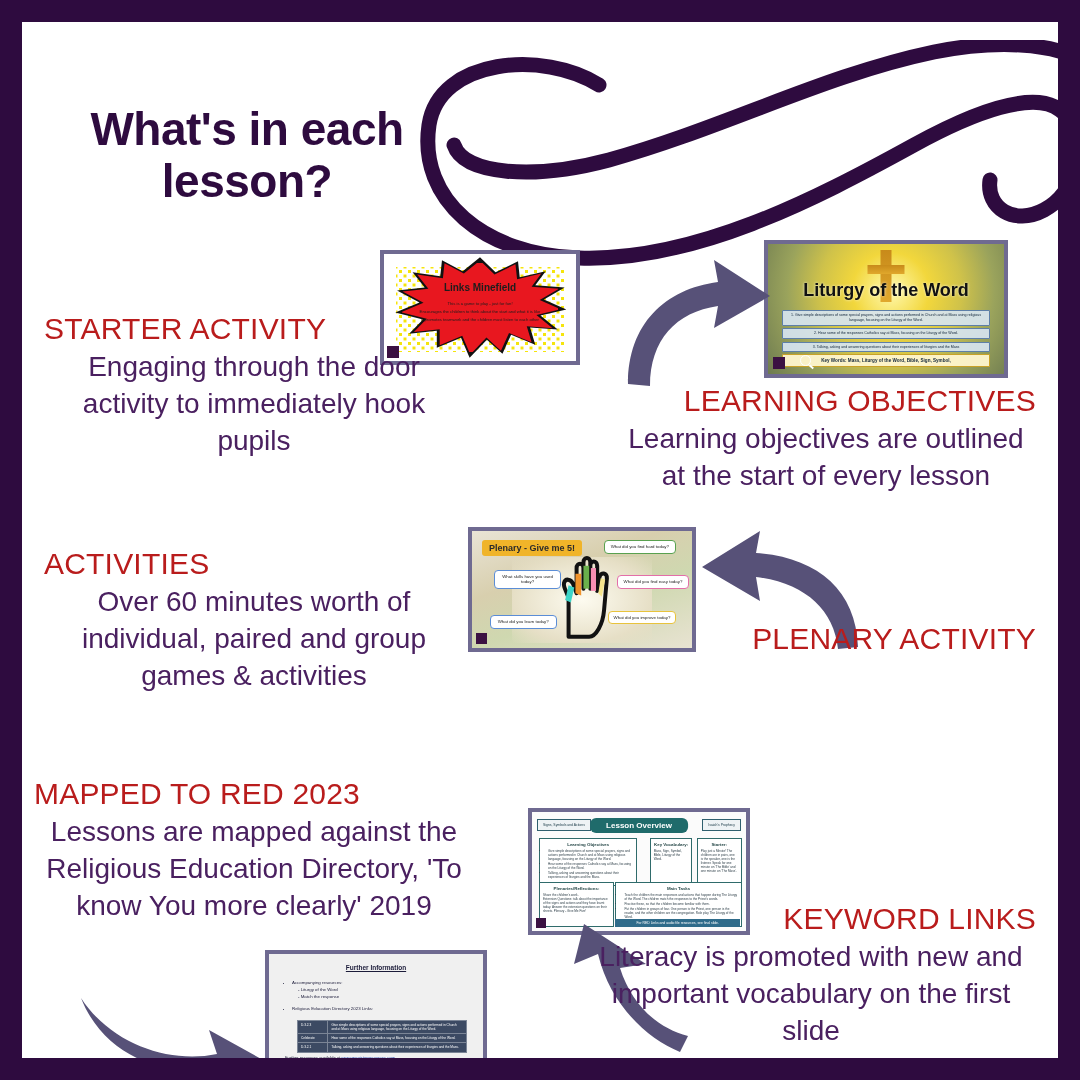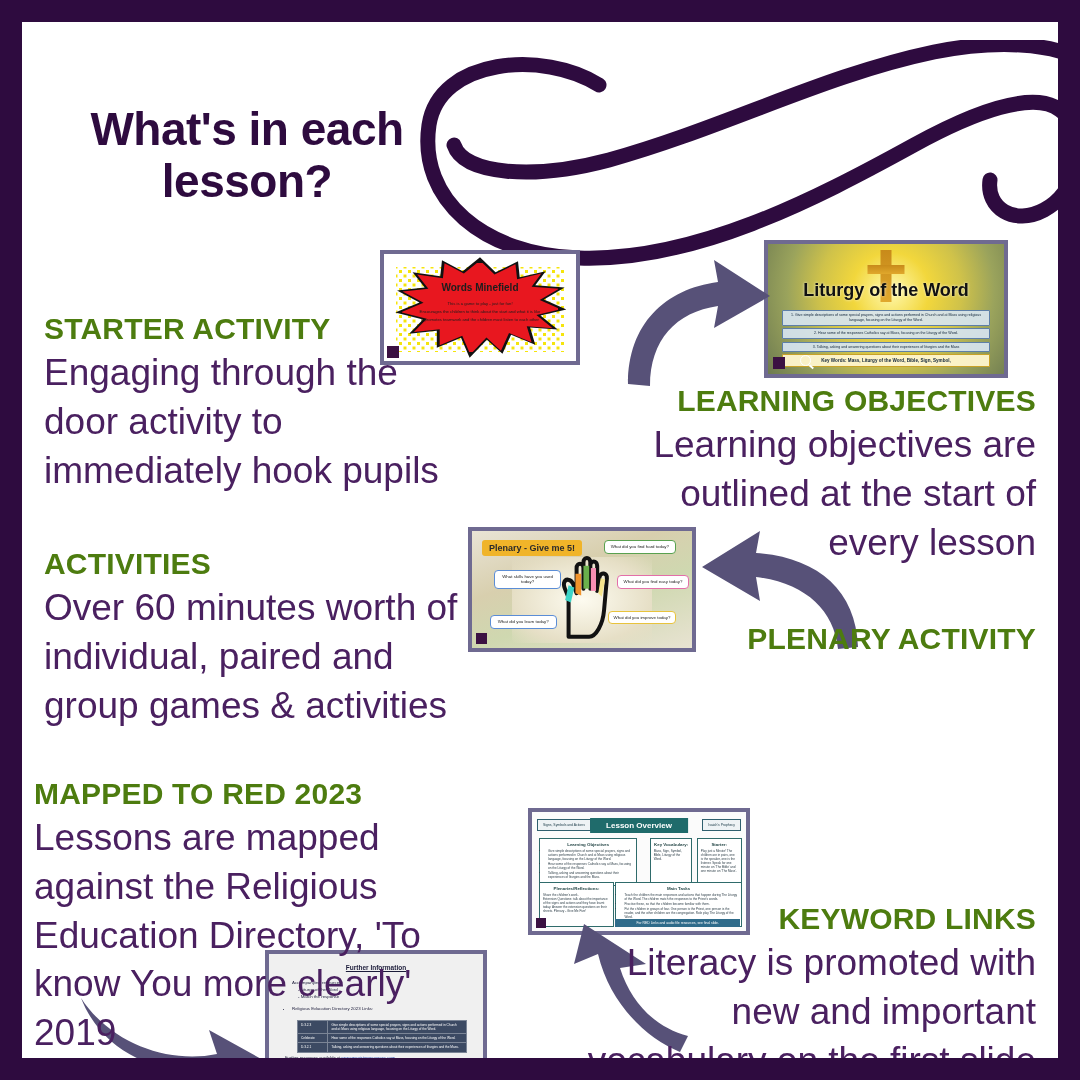--- a/index.html
+++ b/index.html
@@ -28,25 +28,25 @@
     font-size:46px;line-height:1.12;font-weight:700;
     color:#2e0b3f;text-align:center;letter-spacing:-.5px;margin-top:42px;
   }
 
   
   .swirl{position:absolute;left:372px;top:18px;width:700px;height:240px;pointer-events:none;}
 
   
   .block{position:absolute;color:#3b0a4e;}
   .block .h{
-    font-weight:700;font-size:30px;letter-spacing:.2px;
-    color:#4d7c0f;margin:0 0 4px 0;line-height:1.1;
+    font-weight:400;font-size:30px;letter-spacing:.2px;
+    color:#b91c1c;margin:0 0 4px 0;line-height:1.1;
   }
   .block .p{
-    font-size:37px;line-height:1.32;color:#4a2060;margin:0;font-weight:400;
+    font-size:28px;line-height:1.32;color:#4a2060;margin:0;font-weight:400;text-align:center;
   }
   .left{text-align:left;}
   .right{text-align:right;}
 
   #blk-starter{left:22px;top:290px;width:420px;}
   #blk-activities{left:22px;top:525px;width:420px;}
   #blk-mapped{left:12px;top:755px;width:440px;}
   #blk-objectives{right:22px;top:362px;width:420px;}
   #blk-plenary{right:22px;top:600px;width:420px;}
   #blk-keyword{right:22px;top:880px;width:450px;}
@@ -167,21 +167,21 @@
   .bub.b4{left:62%;top:68%;width:26%;}
   .bub.b5{left:8%;top:72%;width:26%;}
   .pl-logo{position:absolute;left:4px;bottom:4px;width:11px;height:11px;background:#3b1142;}
 
   
   #slide-overview{left:506px;top:786px;width:222px;height:127px;}
   .ov-bg{position:absolute;inset:0;background:#fbfbfb;}
   .ov-title{
     position:absolute;left:50%;transform:translateX(-50%);top:6px;
     background:#1f6b6b;color:#fff;font-size:8px;font-weight:600;
-    padding:3px 16px;border-radius:0;white-space:nowrap;
+    padding:3px 16px;border-radius:6px;white-space:nowrap;
   }
   .ov-chip{
     position:absolute;top:7px;background:#eef3f5;border:1px solid #2f5f6e;
     font-size:3.4px;color:#22414d;padding:3px 5px;white-space:nowrap;
   }
   .ov-chip.l{left:5px;}
   .ov-chip.r{right:5px;}
   .ov-box{
     position:absolute;border:1px solid #2f6b6b;background:#fff;
     padding:3px;box-sizing:border-box;
@@ -236,21 +236,21 @@
     <svg class="swirl" viewBox="0 0 700 240">
       <path d="M205 45 C150 10 45 18 35 85 C24 160 90 215 185 218 C300 222 420 160 520 105 C580 72 640 50 666 70 C695 92 688 150 650 170 C620 186 592 168 596 140" fill="none" stroke="#2e0b3f" stroke-width="15" stroke-linecap="round"></path>
       <path d="M60 105 C70 135 140 140 215 120 C330 88 430 35 540 12 C600 0 660 2 690 22" fill="none" stroke="#2e0b3f" stroke-width="15" stroke-linecap="round"></path>
     </svg>
 
     <div class="slide" id="slide-minefield">
       <div class="mf-bg"></div>
       <div class="mf-dots"></div>
       <div class="mf-burst-outline"></div>
       <div class="mf-burst"></div>
-      <div class="mf-title">Words Minefield</div>
+      <div class="mf-title">Links Minefield</div>
       <ul class="mf-bul">
         <li>This is a game to play - just for fun!</li>
         <li>Encourages the children to think about the start and what it is like</li>
         <li>It promotes teamwork and the children must listen to each other</li>
       </ul>
       <div class="mf-logo"></div>
     </div>
 
     <div class="slide" id="slide-liturgy">
       <div class="lit-bg"></div>

